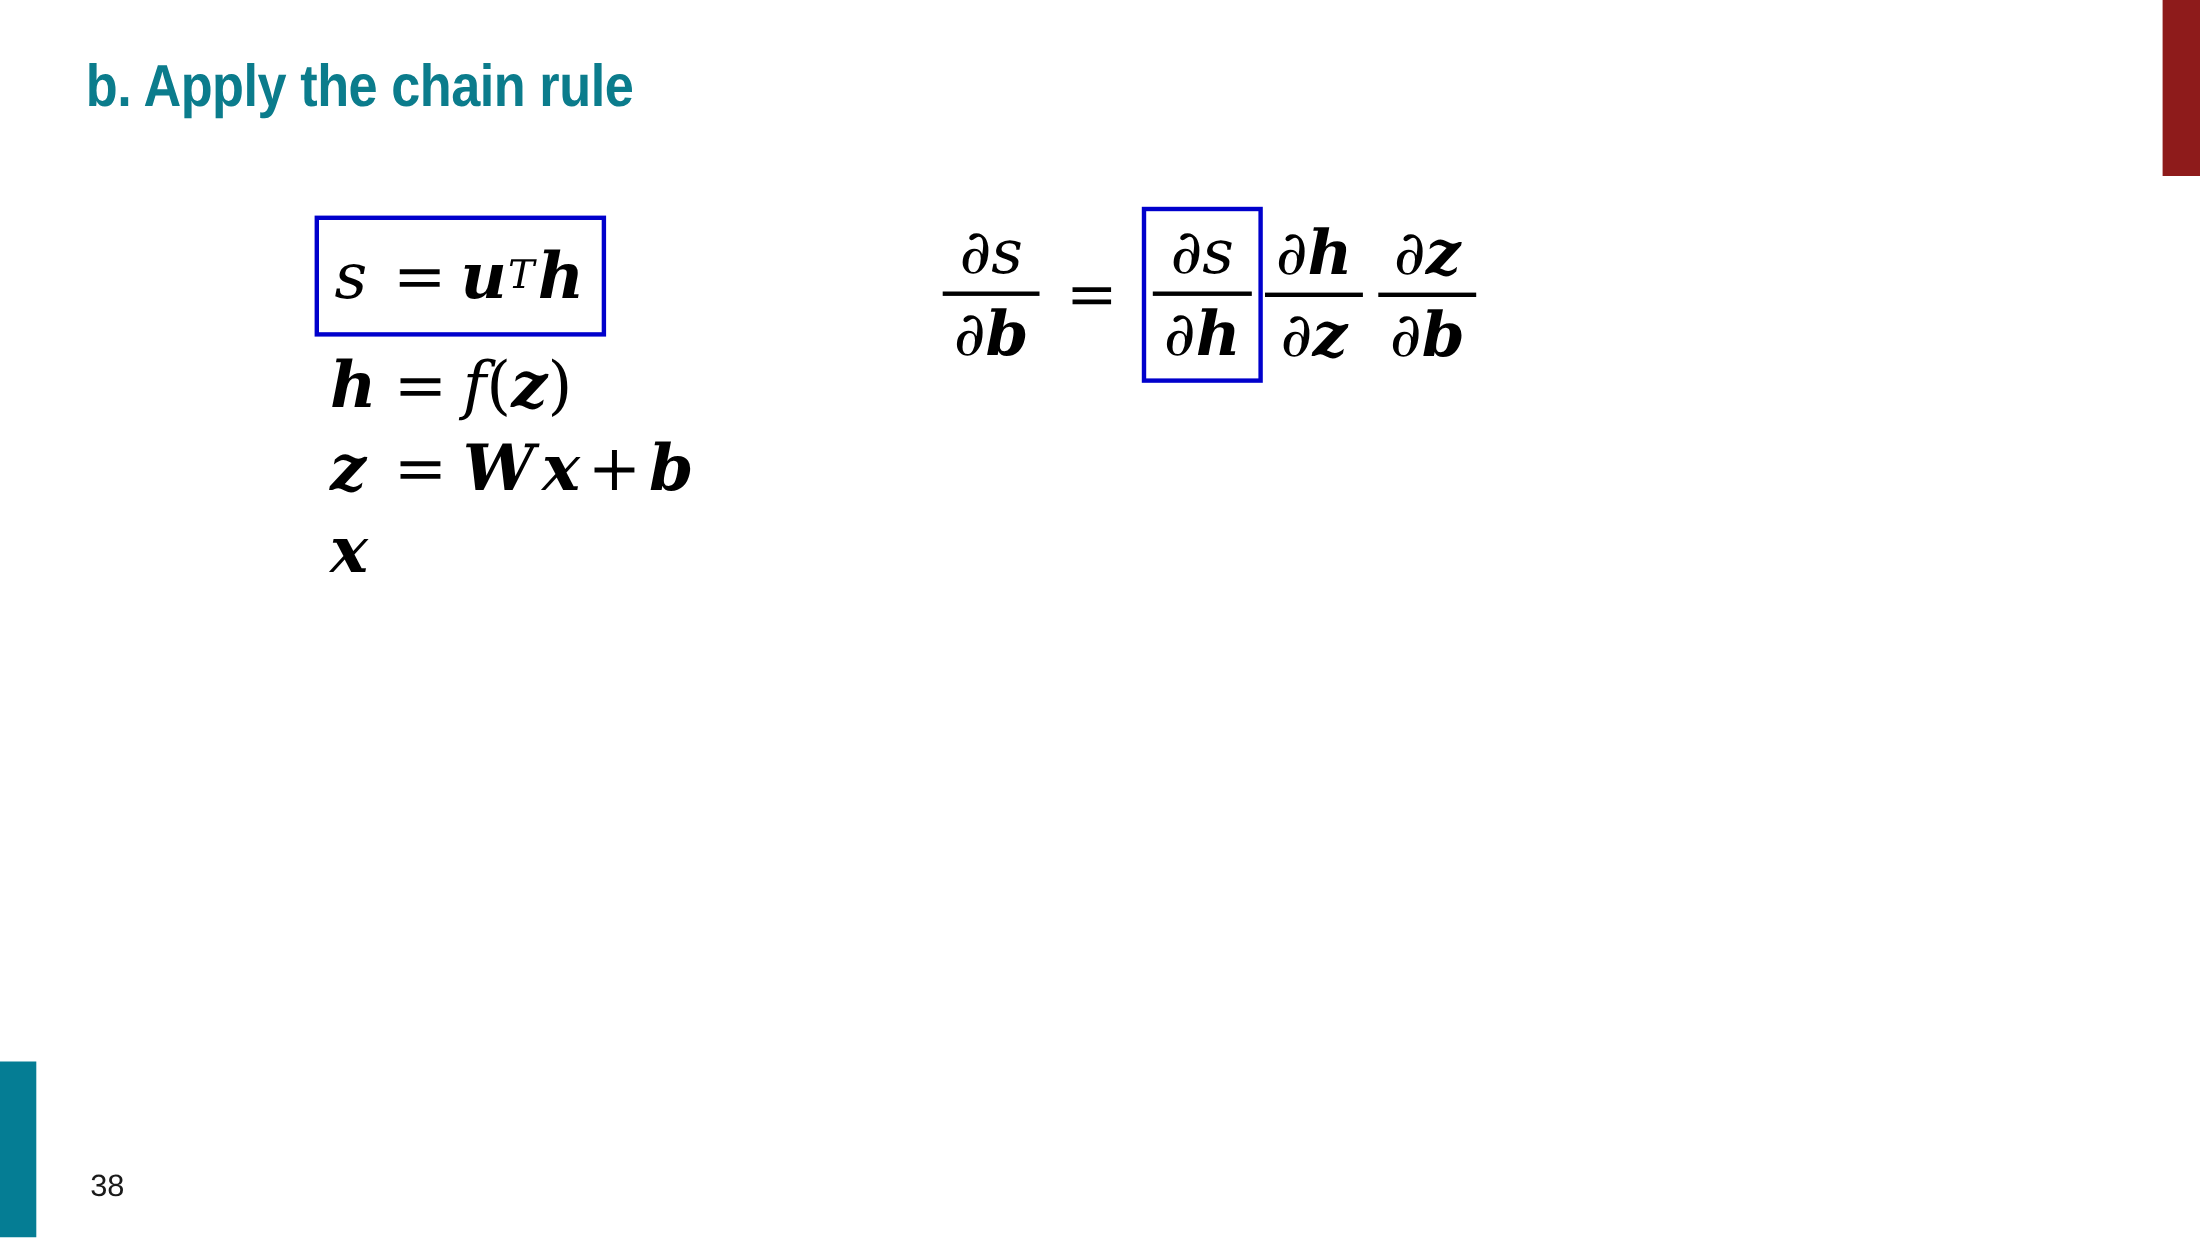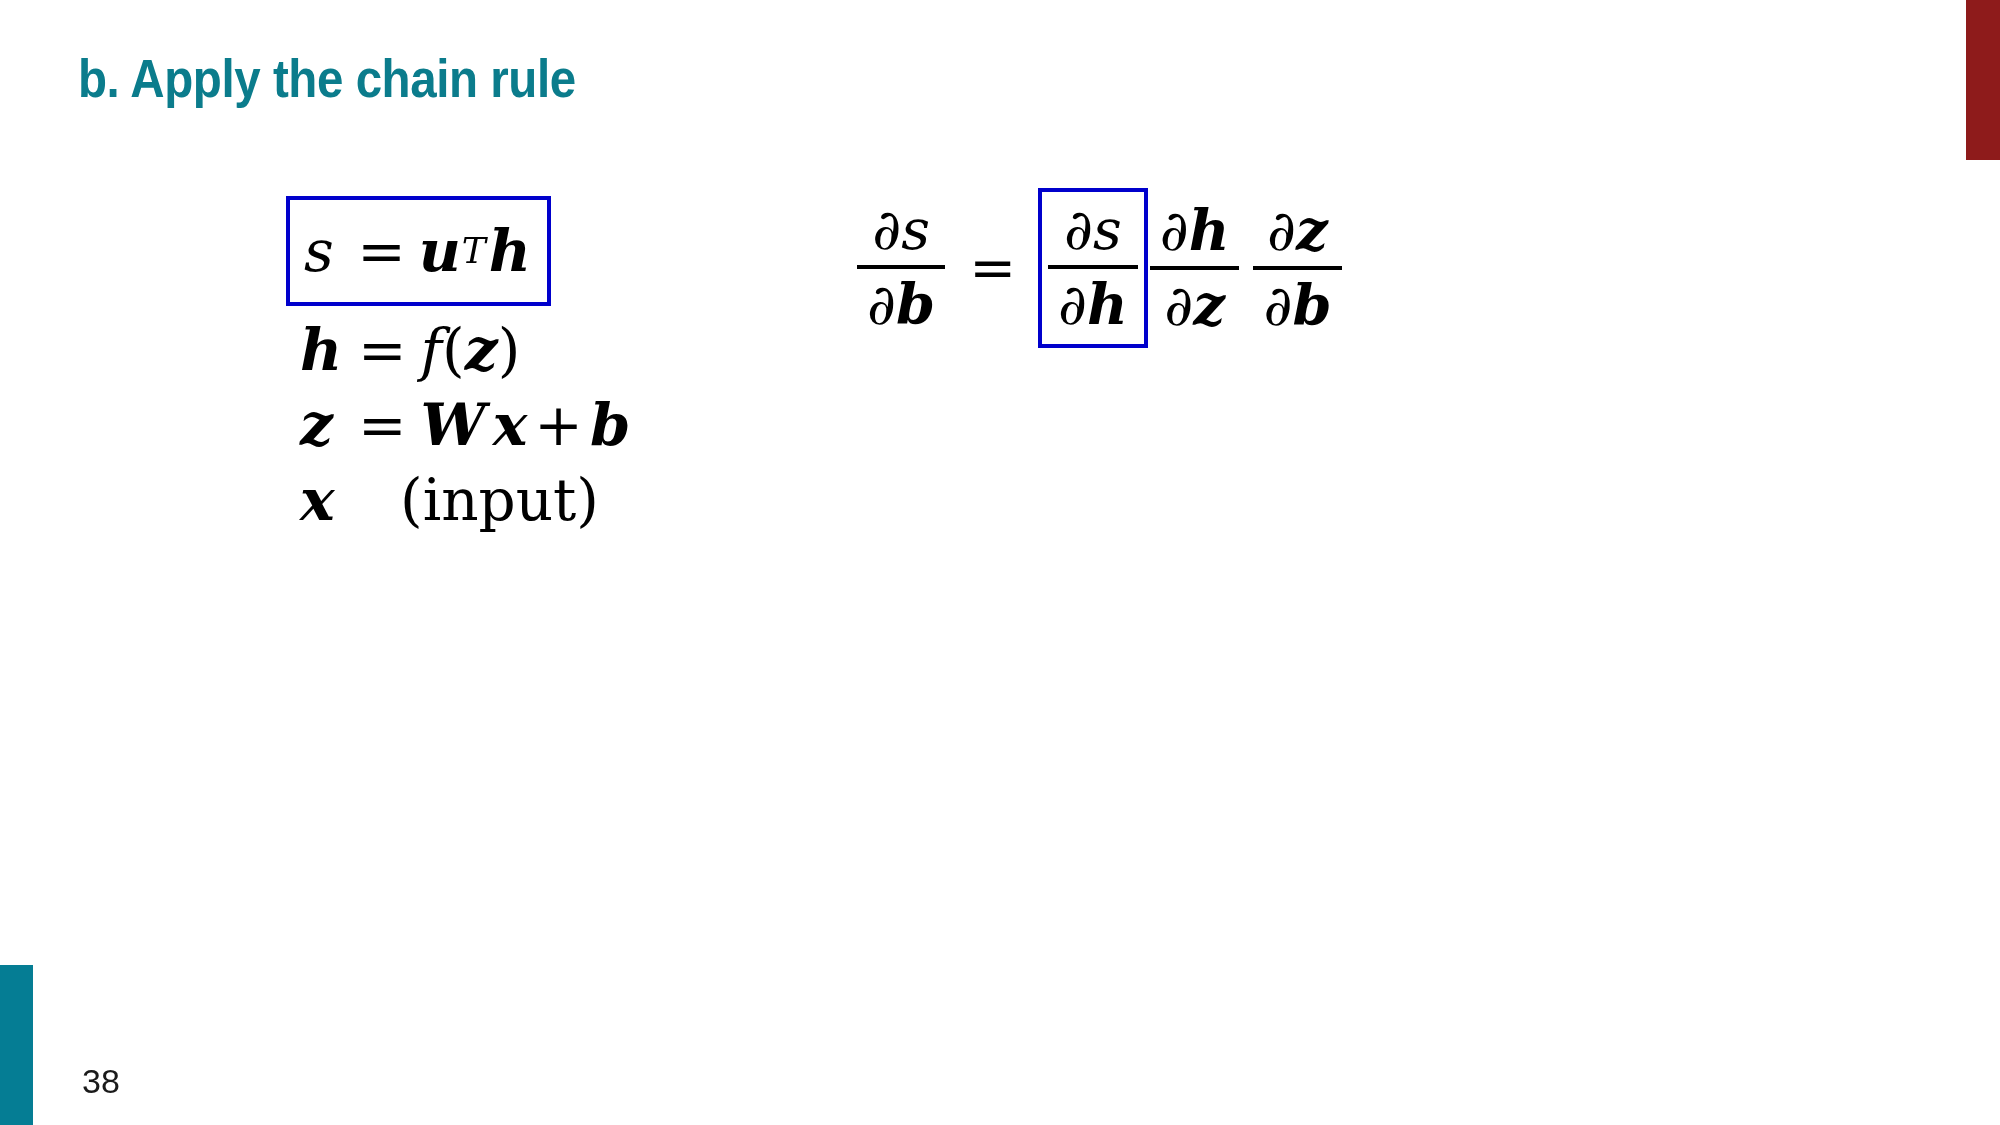--- a/index.html
+++ b/index.html
@@ -47,21 +47,21 @@
     transform-origin: left top;
     white-space: nowrap;
   }
 
   
   .page-number {
     position: absolute;
     left: 82px;
     top: 1062px;
     font-family: "Liberation Sans", sans-serif;
-    font-size: 34px;
+    font-size: 28px;
     color: #1a1a1a;
   }
 
   
   .math {
     font-family: "DejaVu Serif", "Liberation Serif", serif;
     color: #000000;
     line-height: 1;
   }
   .mi {            
@@ -203,21 +203,20 @@
     <span class="mb">x</span>
     <span class="thinsp"></span>
     <span class="mop">+</span>
     <span class="thinsp"></span>
     <span class="mb">b</span>
   </div>
 
   <div class="eq-line math">
     <span class="lhs mb">x</span>
     <span class="widesp"></span>
-    <span class="mtxt">(input)</span>
   </div>
 
 </div>
 
 <div class="chain-eq math">
 
   <span class="frac">
     <span class="num"><span class="mop">∂</span><span class="mi">s</span></span>
     <span class="bar"></span>
     <span class="den"><span class="mop">∂</span><span class="mb">b</span></span>

